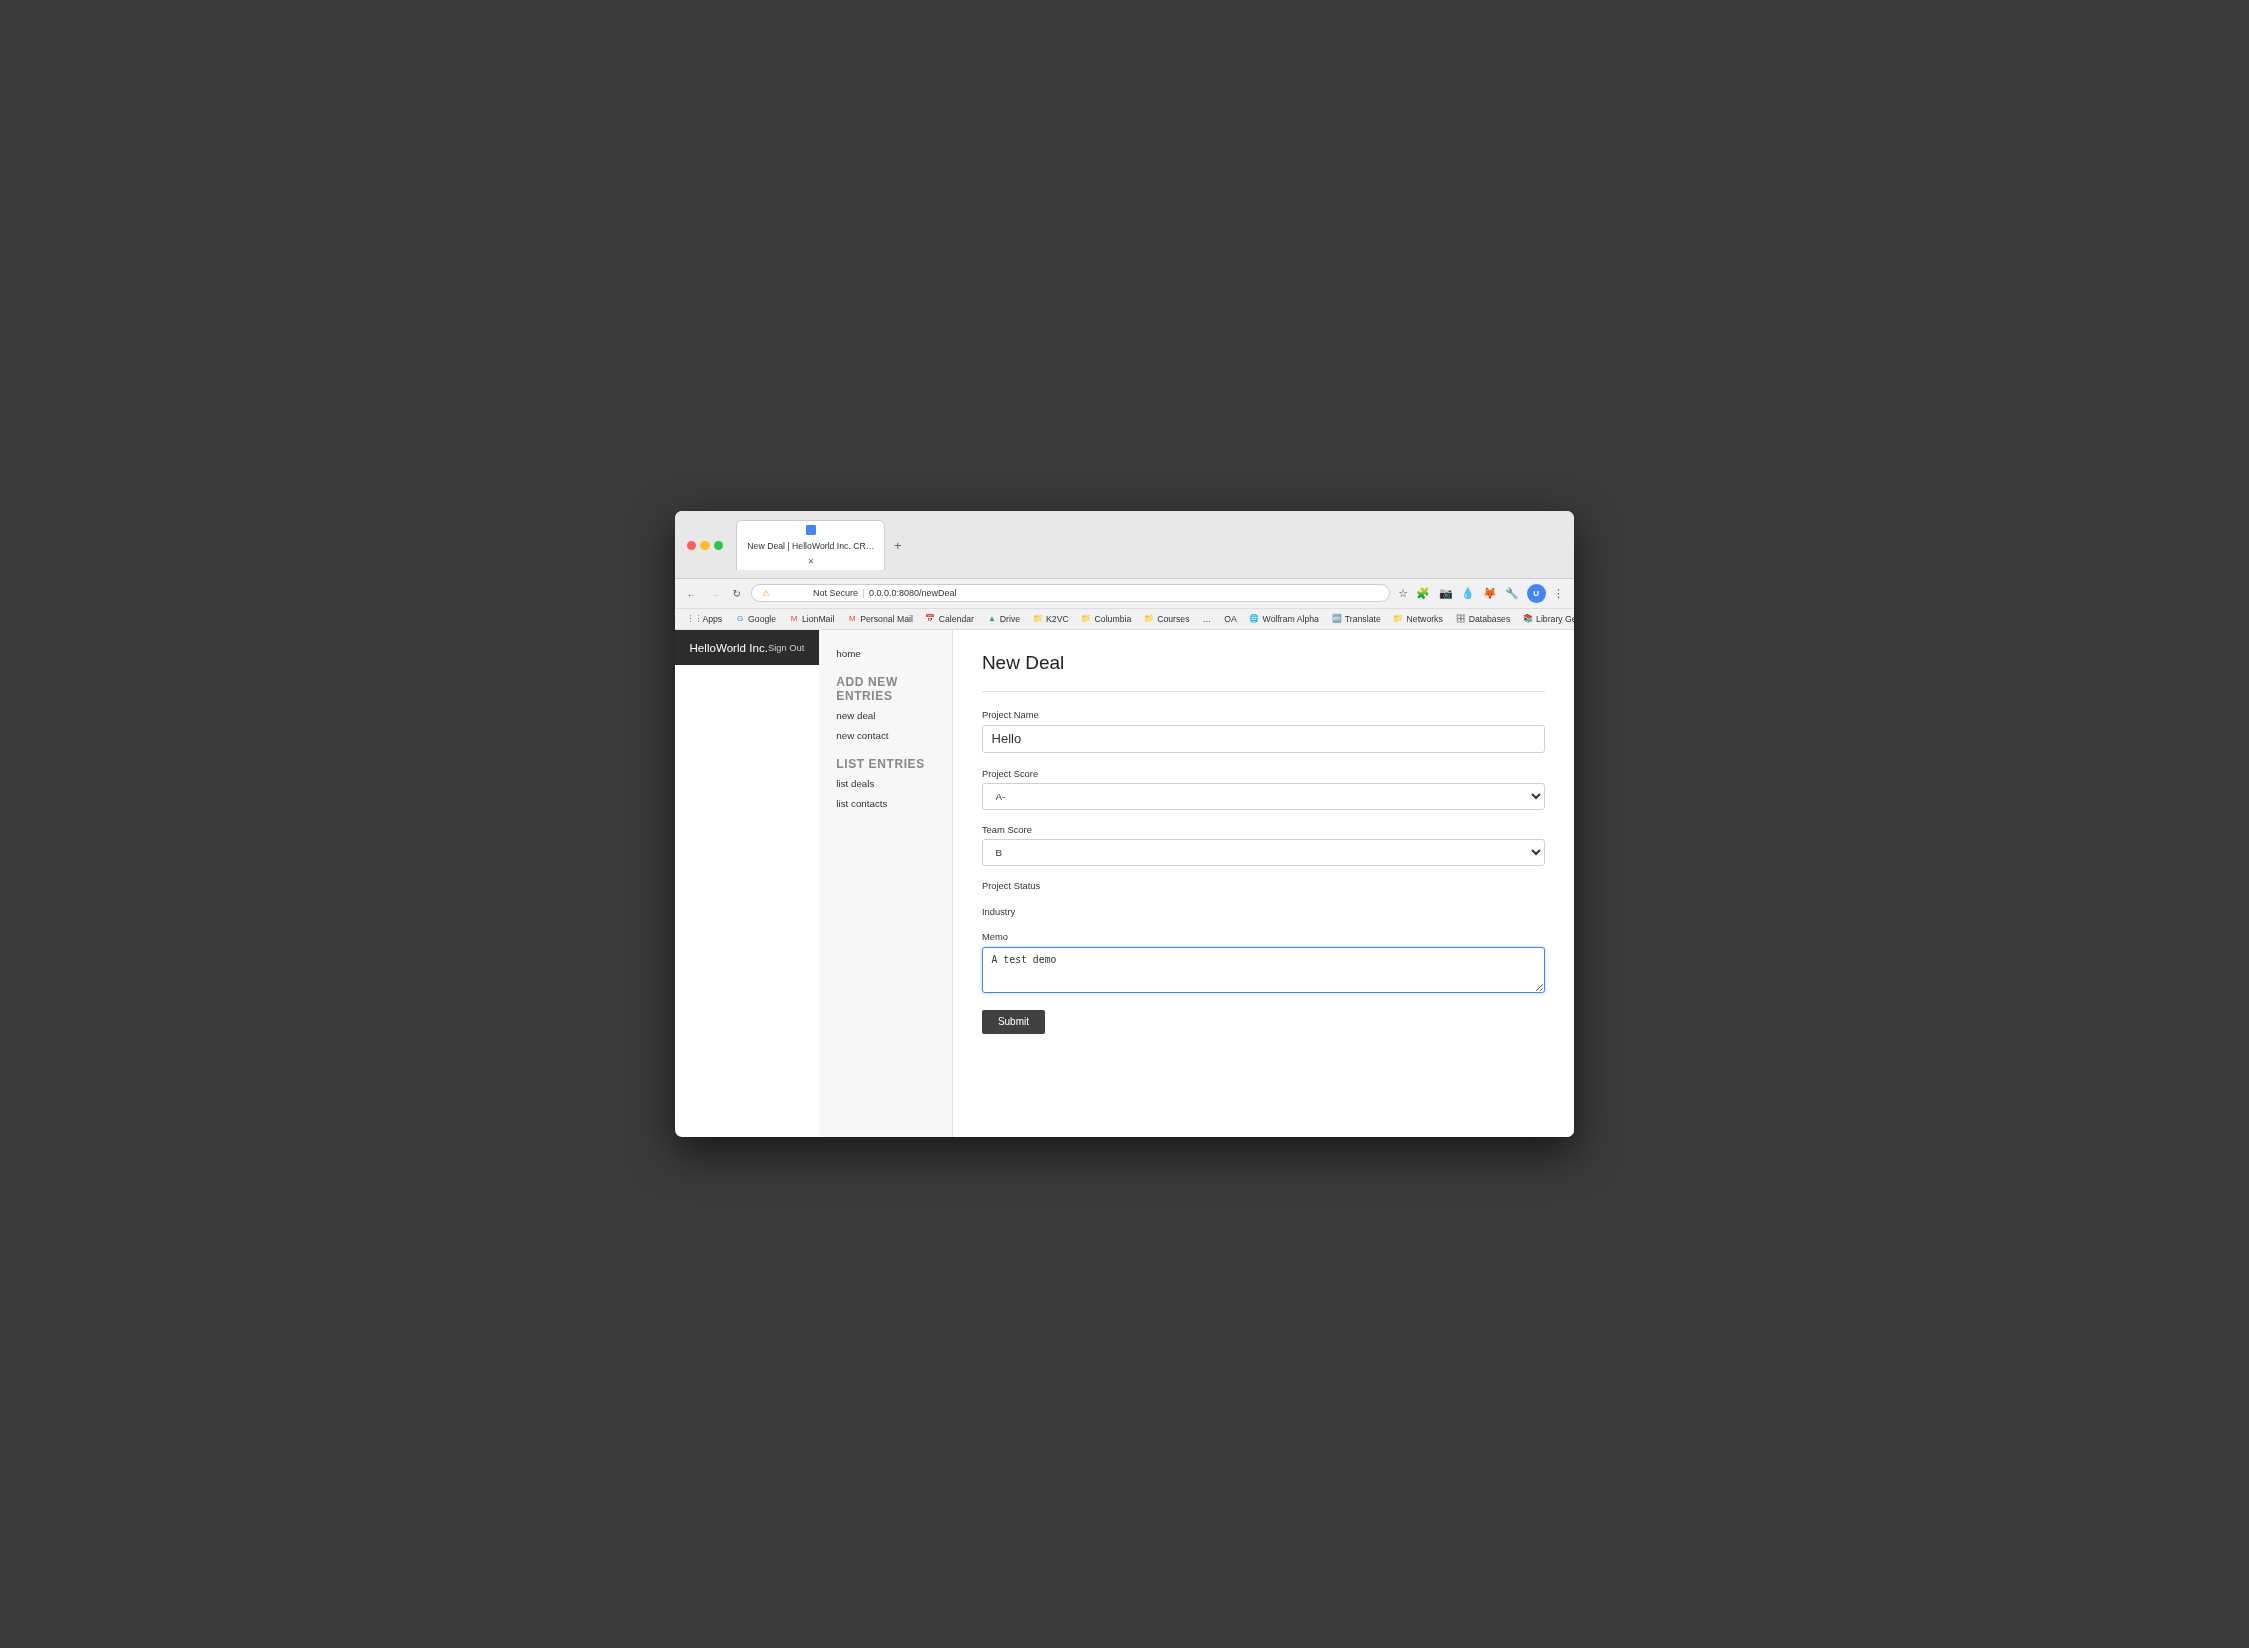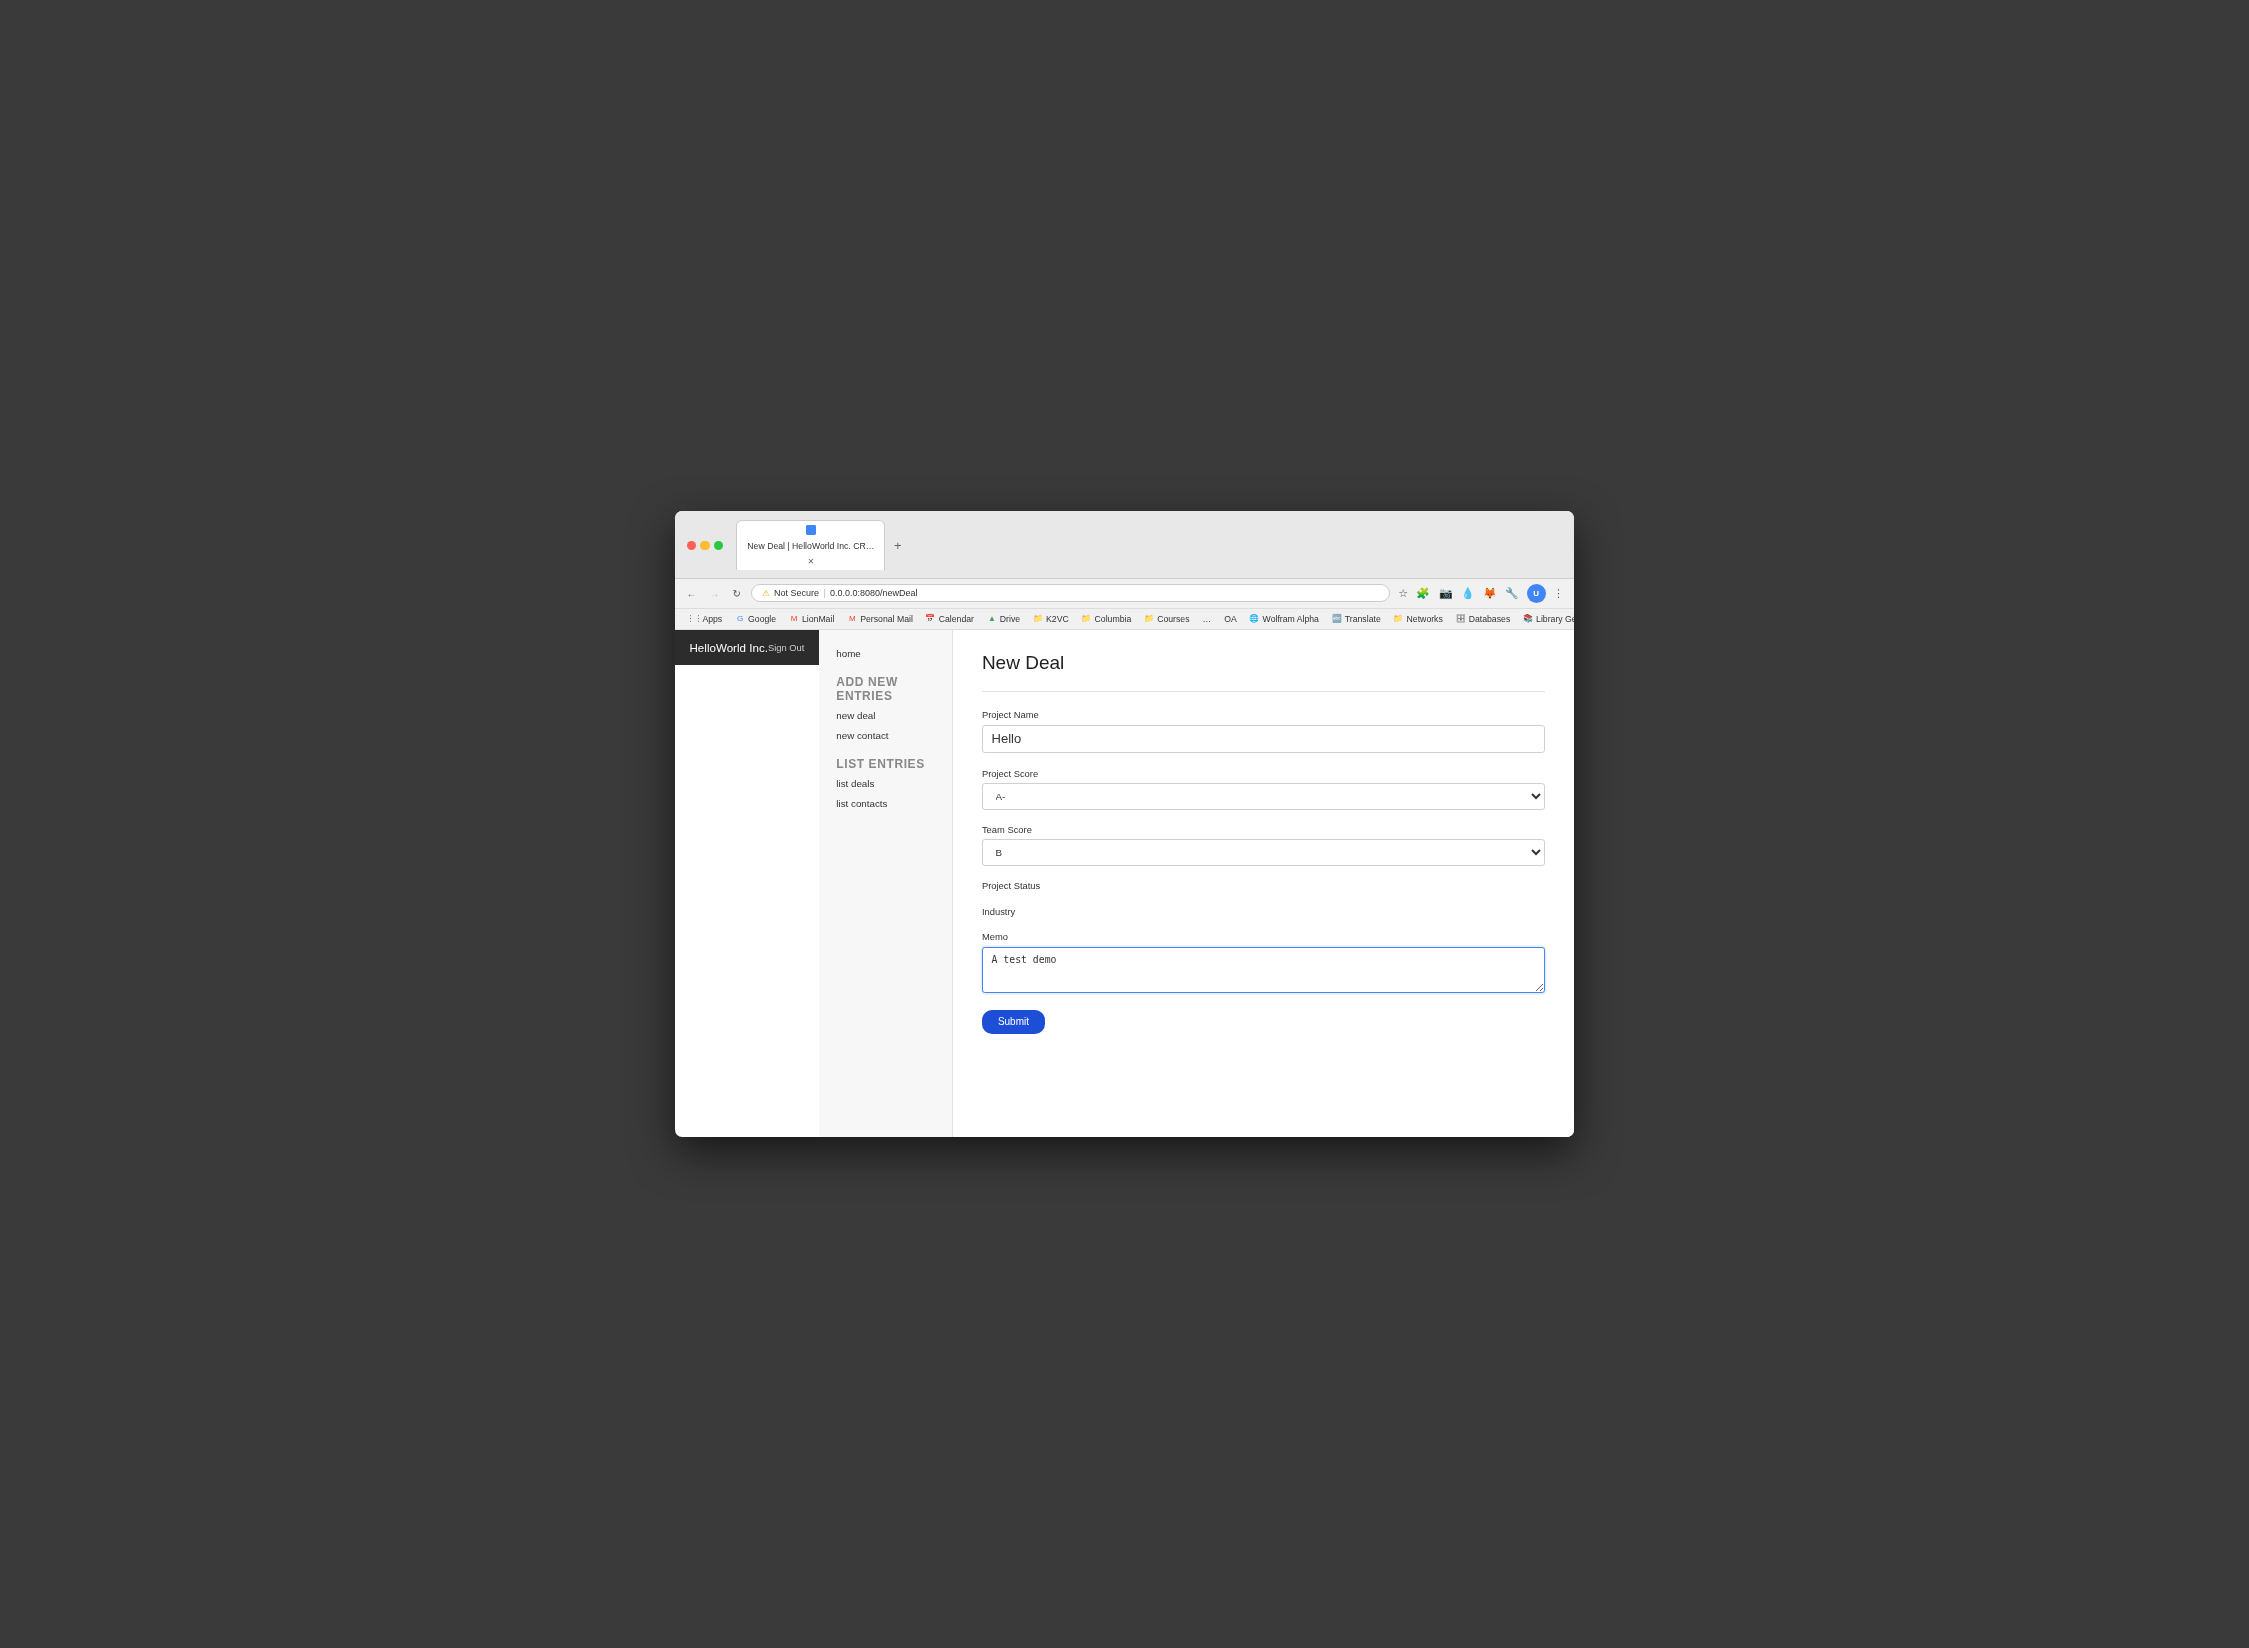--- a/index.html
+++ b/index.html
@@ -106,21 +106,21 @@
       border: 0.7px solid #ccc;
       border-radius: 14.5px;
       padding: 2.9px 10px;
       font-size: 9px;
       color: #333;
       display: flex;
       align-items: center;
       gap: 4.3px;
     }
     .address-lock { color: #e8a200; font-size: 8.7px; }
-    .address-text { color: #333; }
+    .address-text { color: #333; margin-left: 39px; }
     .browser-actions {
       display: flex;
       gap: 5.8px;
       align-items: center;
     }
     .browser-action-btn {
       background: none;
       border: none;
       color: #555;
       font-size: 11px;
@@ -280,24 +280,24 @@
       border-radius: 2.9px;
       font-size: 9.8px;
       color: #333;
       background: #fff;
       outline: none;
       resize: vertical;
       min-height: 43px;
       box-shadow: 0 0 0 1.4px rgba(66,133,244,0.15);
     }
     .submit-btn {
-      background: #1d4ed8;
+      background: #404040;
       color: #fff;
       border: none;
-      border-radius: 10px;
+      border-radius: 2px;
       padding: 6.5px 16px;
       font-size: 10px;
       cursor: pointer;
       font-weight: 500;
     }
     .avatar-circle {
       width: 19px;
       height: 19px;
       border-radius: 50%;
       background: #4285f4;

